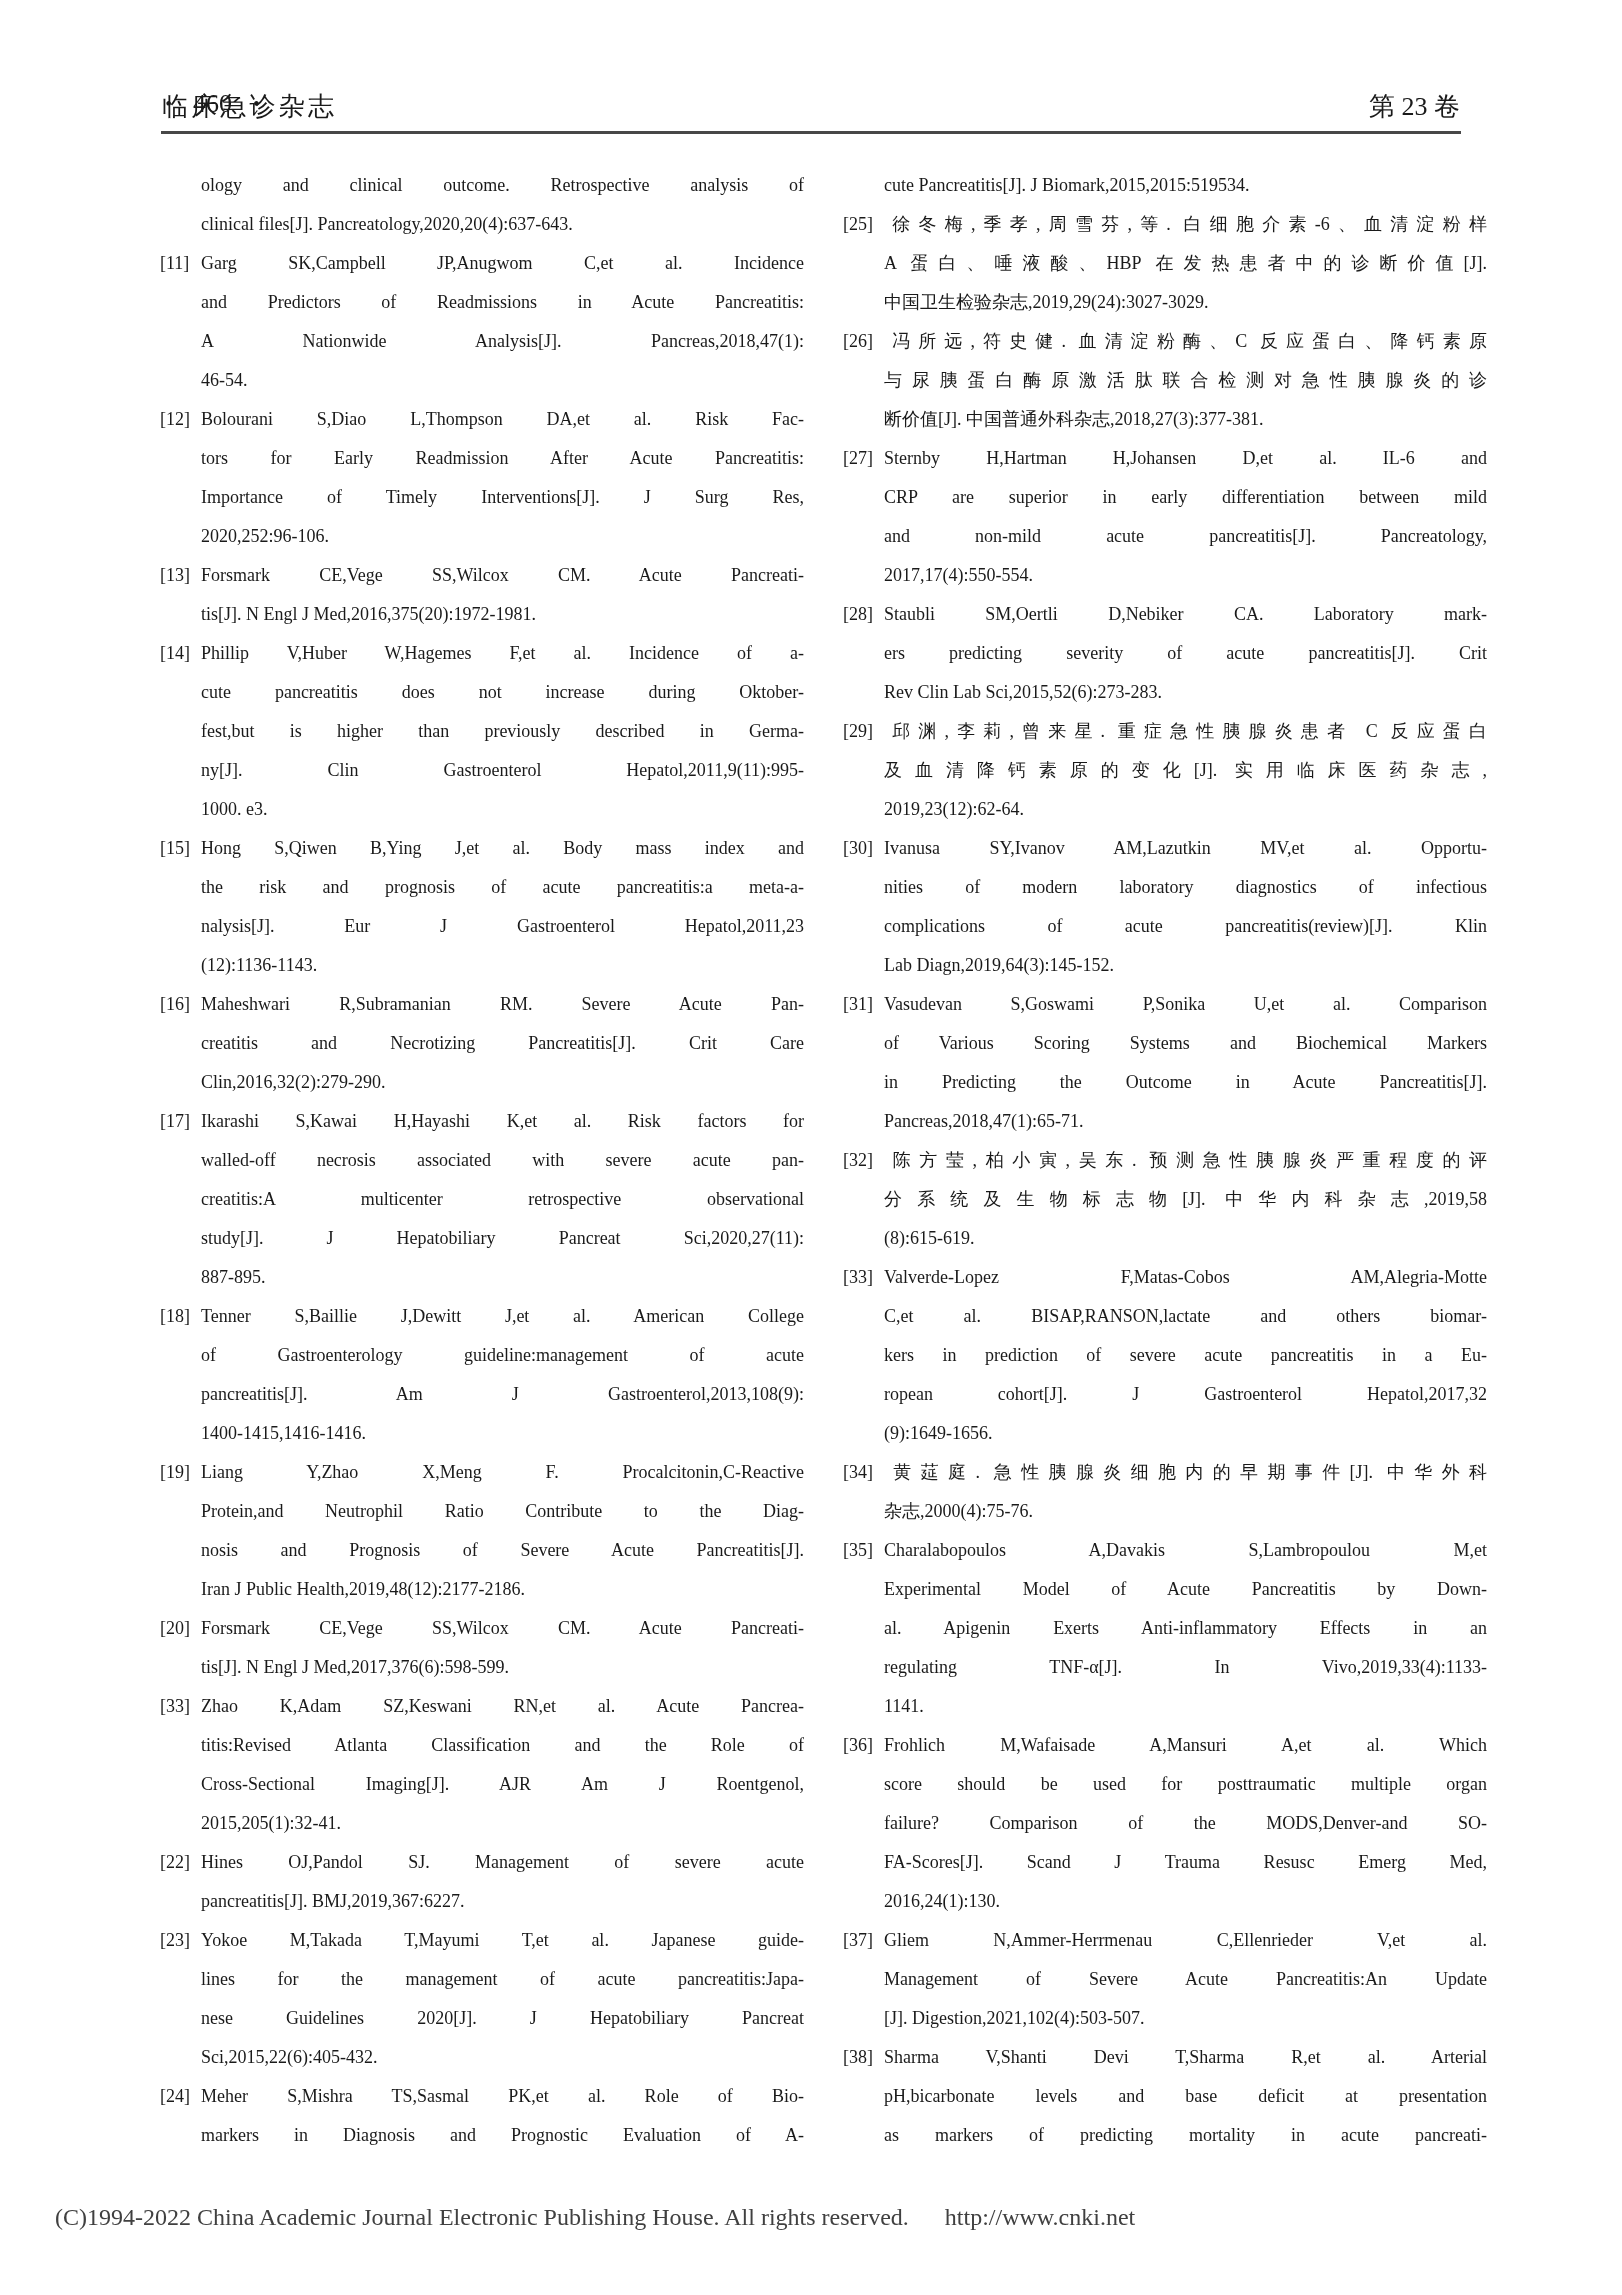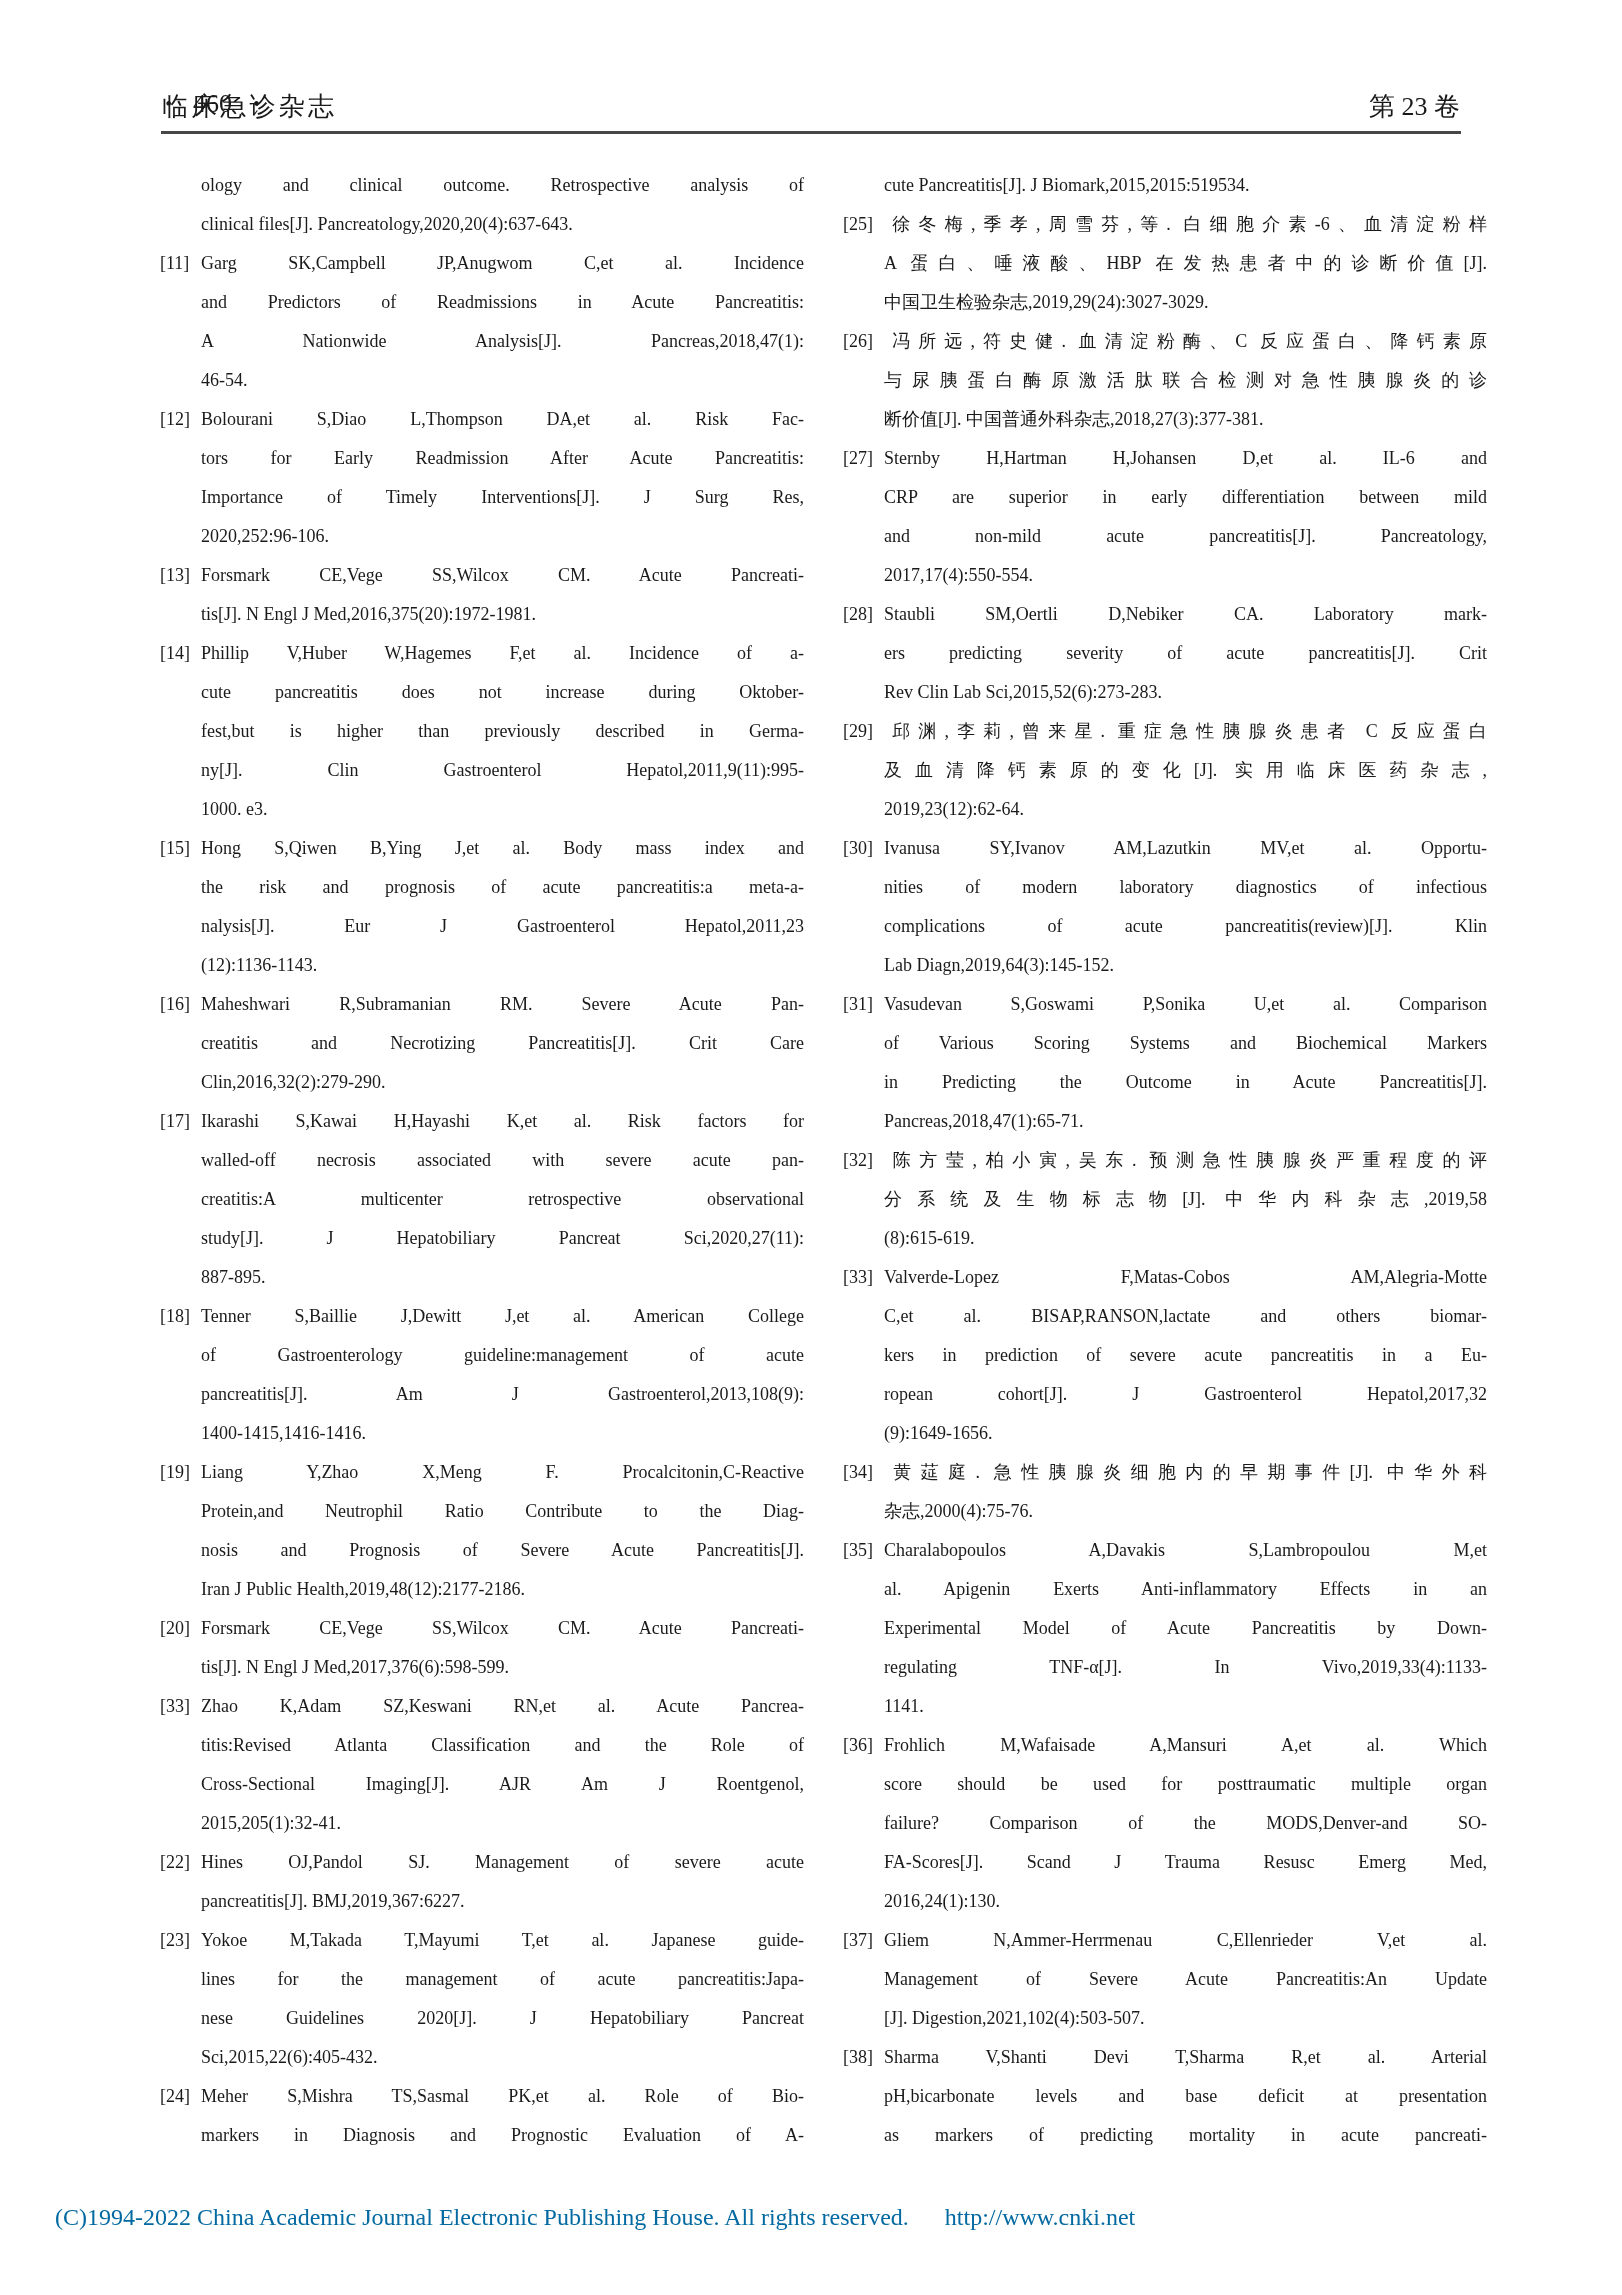--- a/index.html
+++ b/index.html
@@ -17,21 +17,21 @@
   .header-rule{position:absolute;left:161px;top:131px;width:1300px;height:3.2px;background:#474747}
   
   .col{position:absolute;top:166px;width:644px;font-size:18px;line-height:39px}
   .col-left{left:160px}
   .col-right{left:843px}
   .line{white-space:nowrap;height:39px;text-align:justify;text-align-last:justify}
   .line.cont{padding-left:41px}
   .line.end{text-align-last:left}
   .label{display:inline-block;width:41px;white-space:nowrap}
   
-  .footer{position:absolute;left:55px;top:2204px;font-size:24px;color:#0369a1;white-space:nowrap}
+  .footer{position:absolute;left:55px;top:2204px;font-size:24px;color:#404040;white-space:nowrap}
   .footer .url{margin-left:36px}
 </style>
 </head>
 <body>
 
 <div class="page">
 
   <div class="header">
     <div class="page-num">
       <span class="dot">•</span>
@@ -179,22 +179,22 @@
         <div class="line cont">kers in prediction of severe acute pancreatitis in a Eu-</div>
         <div class="line cont">ropean cohort[J]. J Gastroenterol Hepatol,2017,32</div>
         <div class="line cont end">(9):1649-1656.</div>
       </div>
       <div class="ref">
         <div class="line"><span class="label">[34]</span>黄莚庭. 急性胰腺炎细胞内的早期事件[J]. 中华外科</div>
         <div class="line cont end">杂志,2000(4):75-76.</div>
       </div>
       <div class="ref">
         <div class="line"><span class="label">[35]</span>Charalabopoulos A,Davakis S,Lambropoulou M,et</div>
+        <div class="line cont">Experimental Model of Acute Pancreatitis by Down-</div>
         <div class="line cont">al. Apigenin Exerts Anti-inflammatory Effects in an</div>
-        <div class="line cont">Experimental Model of Acute Pancreatitis by Down-</div>
         <div class="line cont">regulating TNF-α[J]. In Vivo,2019,33(4):1133-</div>
         <div class="line cont end">1141.</div>
       </div>
       <div class="ref">
         <div class="line"><span class="label">[36]</span>Frohlich M,Wafaisade A,Mansuri A,et al. Which</div>
         <div class="line cont">score should be used for posttraumatic multiple organ</div>
         <div class="line cont">failure? Comparison of the MODS,Denver-and SO-</div>
         <div class="line cont">FA-Scores[J]. Scand J Trauma Resusc Emerg Med,</div>
         <div class="line cont end">2016,24(1):130.</div>
       </div>

